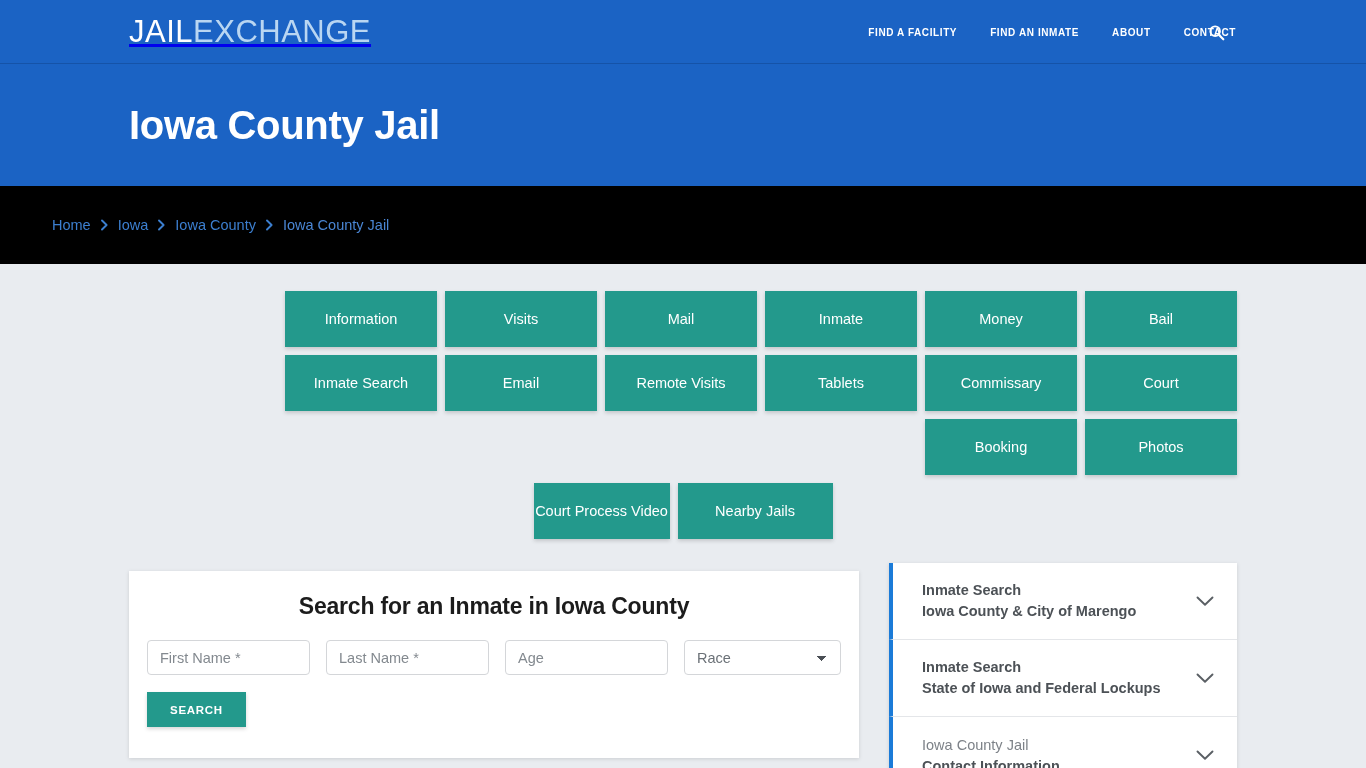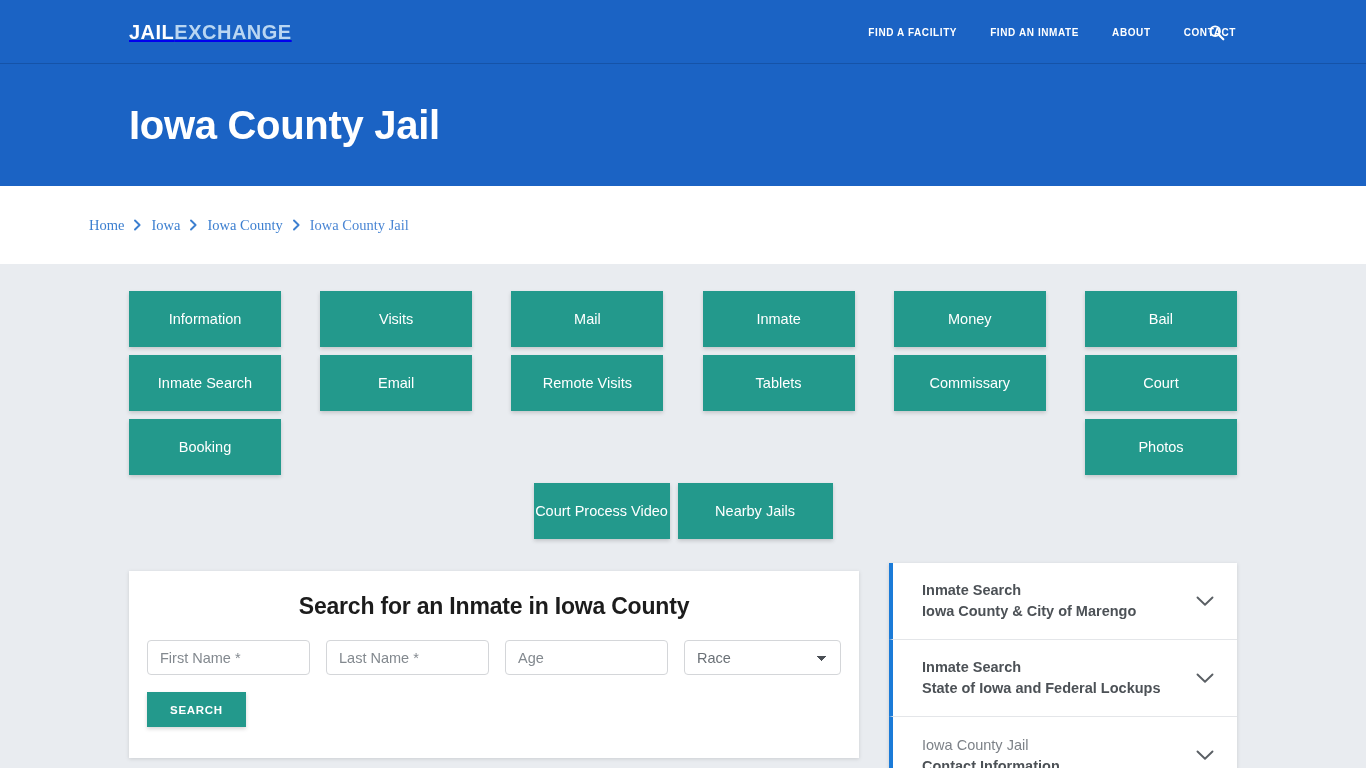--- a/index.html
+++ b/index.html
@@ -22,22 +22,22 @@
     height: 64px;
     background: #1b63c4;
     border-bottom: 1px solid #1553a8;
     display: flex;
     align-items: center;
     padding: 0 0 0 129px;
     position: relative;
   }
 
   .logo {
-    font-size: 20px;
-    font-weight: bold;
+    font-size: 31px;
+    font-weight: normal;
     letter-spacing: 0.5px;
     line-height: 1;
     white-space: nowrap;
   }
   .logo .logo-jail { color: #ffffff; }
   .logo .logo-exchange { color: #b9d6f2; }
 
   .nav-links {
     position: absolute;
     right: 130px;
@@ -81,25 +81,24 @@
     color: #fff;
     font-size: 40px;
     font-weight: bold;
     letter-spacing: -0.3px;
     line-height: 1.1;
   }
 
   
   .breadcrumb-bar {
     height: 78px;
-    background: #ffffff;
-    padding-left: 89px;
-    display: flex;
-    align-items: center;
-    font-family: Liberation Serif, serif;
+    background: #000000;
+    padding-left: 52px;
+    display: flex;
+    align-items: center;
   }
   .breadcrumb {
     display: flex;
     align-items: center;
     gap: 9px;
     font-size: 14.5px;
   }
   .crumb {
     color: #3c7fd0;
     text-decoration: none;
@@ -122,21 +121,21 @@
   .content-wrap {
     width: 1108px;
     margin: 0 auto;
   }
 
   
   .btn-grid {
     display: flex;
     flex-wrap: wrap;
     gap: 8px;
-    justify-content: space-between;
+    justify-content: flex-end;
   }
   .nav-btn {
     width: 152px;
     height: 56px;
     background: #23998c;
     color: #ffffff;
     font-size: 14.5px;
     display: flex;
     align-items: center;
     justify-content: center;

